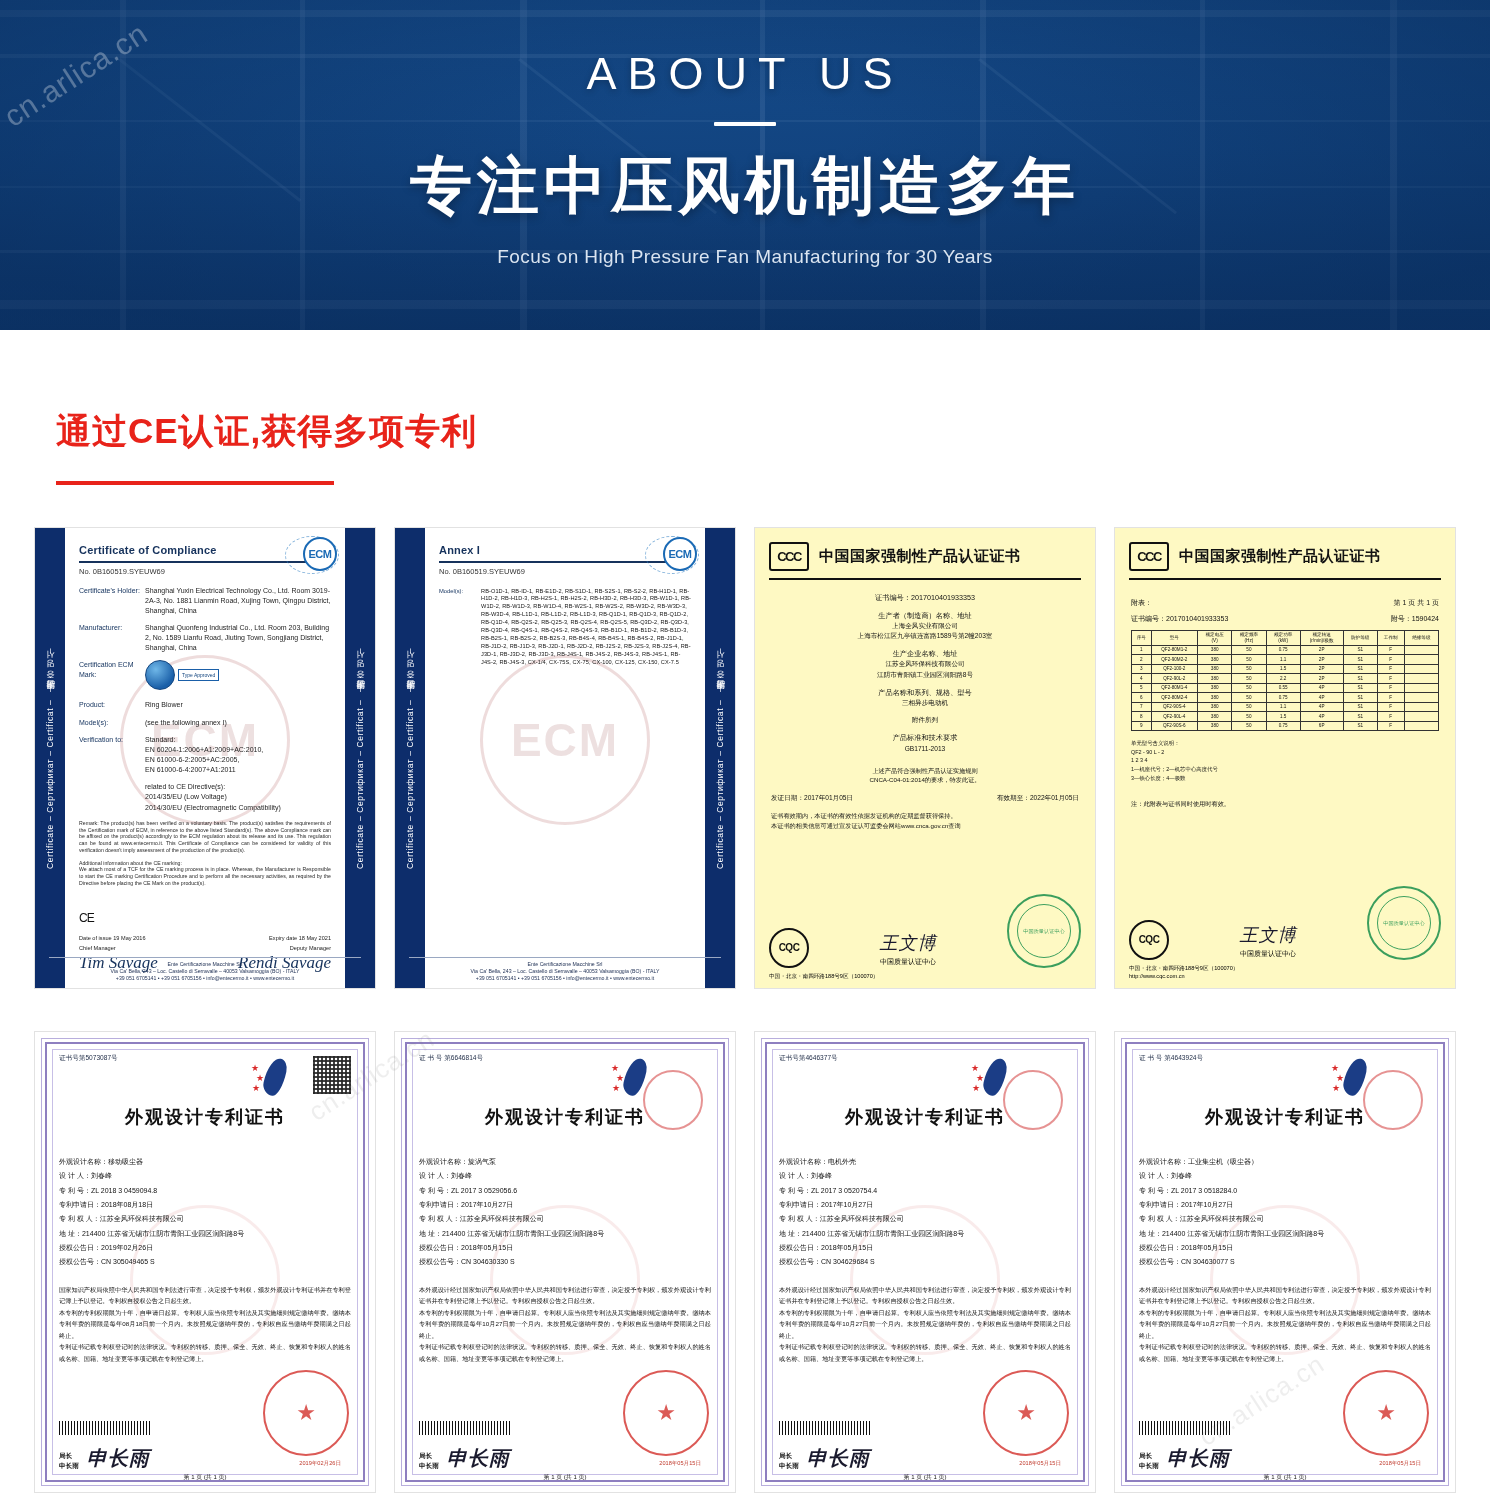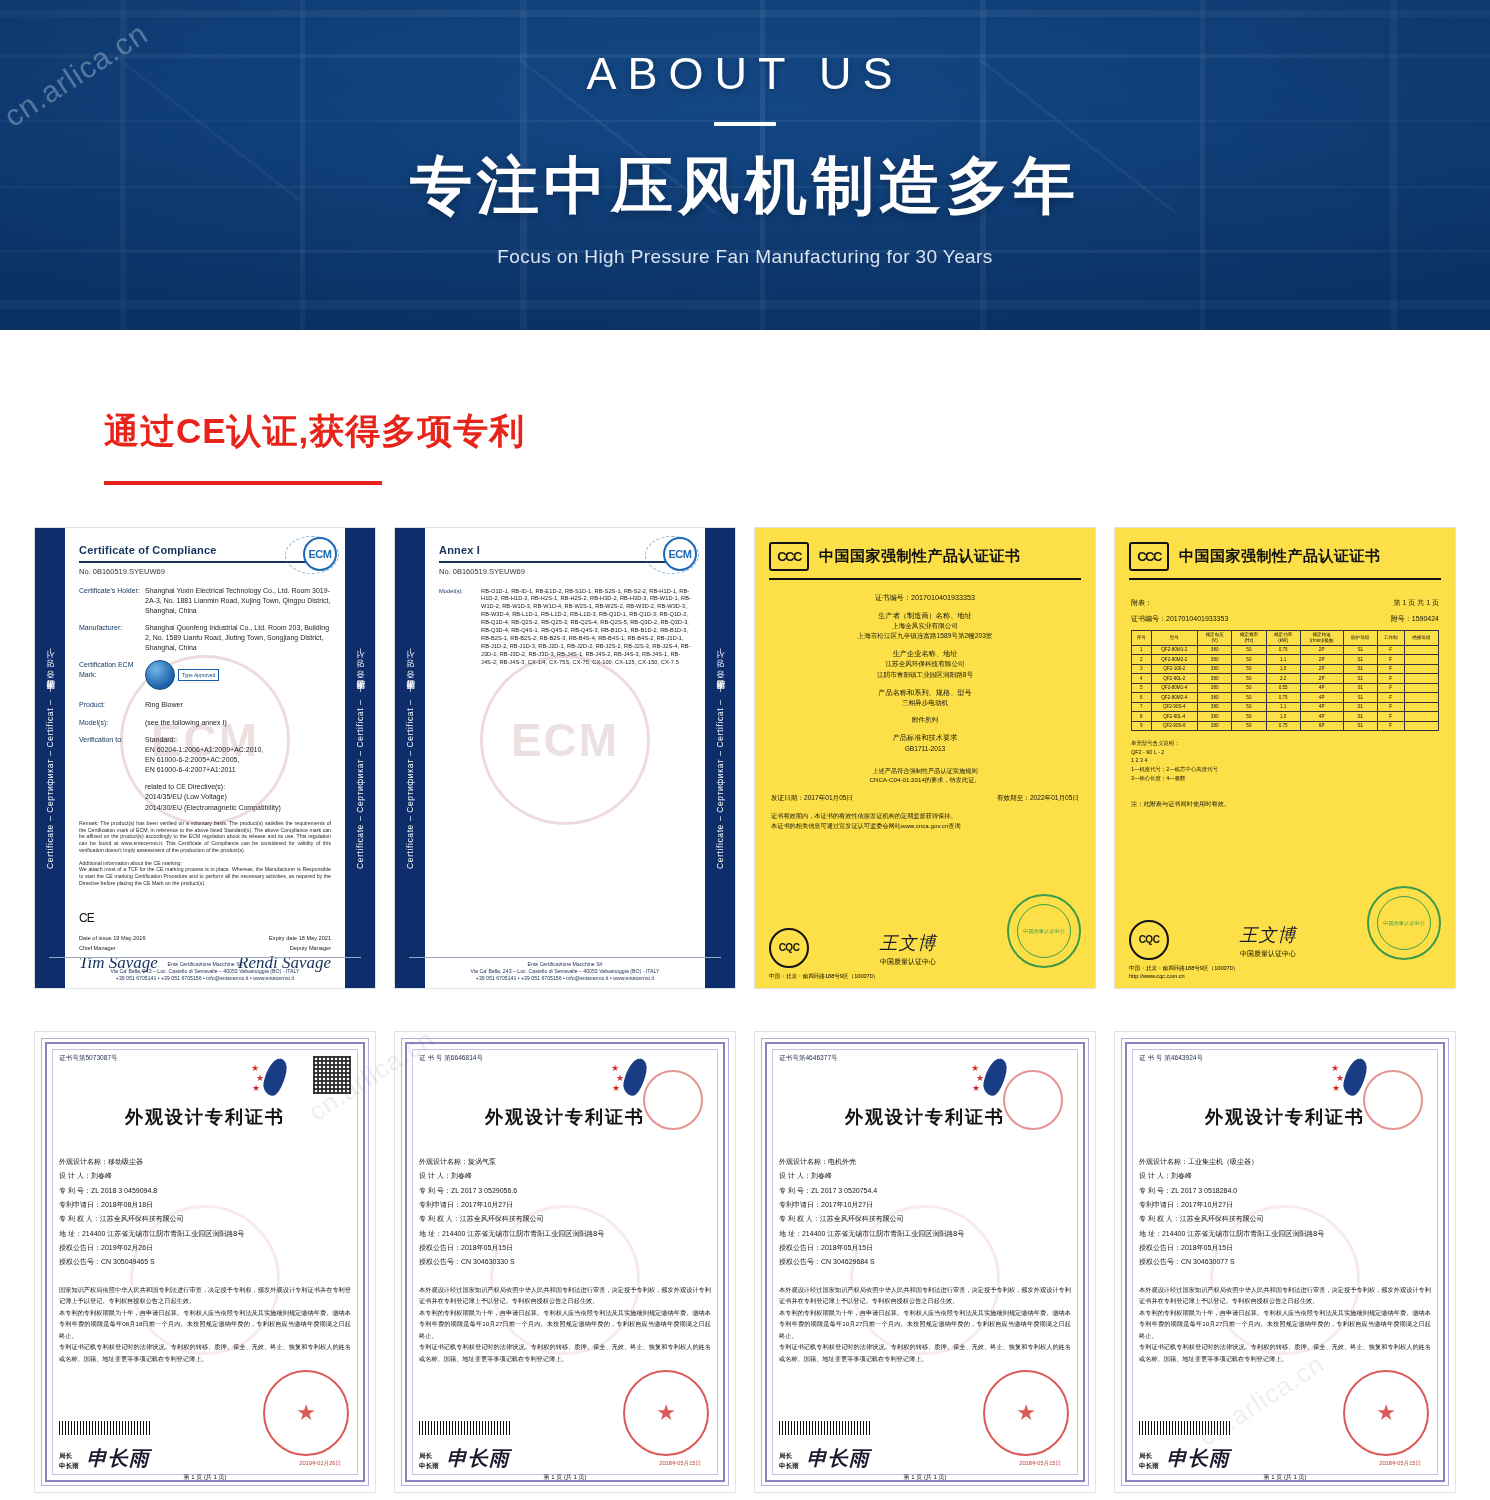--- a/index.html
+++ b/index.html
@@ -100,21 +100,20 @@
   .wm-body {
     color: rgba(120,120,120,0.13);
     font-size: 26px;
   }
   .wm-b1 { top: 1385px; left: 1190px; }
   .wm-b2 { top: 1060px; left: 300px; }
 
   
   .section-head {
     padding: 78px 0 0 56px;
-    margin-left: 48px;
   }
   .section-title {
     color: #e8231a;
     font-size: 35px;
     font-weight: 700;
     letter-spacing: 1px;
   }
   .section-rule {
     margin-top: 26px;
     width: 278px;
@@ -301,21 +300,21 @@
   .ecm-type-badge .lab {
     border: 1px solid #1a5fa8;
     color: #14467f;
     font-size: 5px;
     padding: 2px 3px;
     line-height: 1.25;
     text-align: center;
   }
 
   
-  .ccc { background: #fde047; }
+  .ccc { background: #fef9c3; }
   .ccc-head {
     display: flex;
     align-items: center;
     gap: 10px;
     padding: 14px 16px 0 14px;
   }
   .ccc-logo {
     width: 40px; height: 29px;
     border: 2px solid #111;
     border-radius: 3px;

